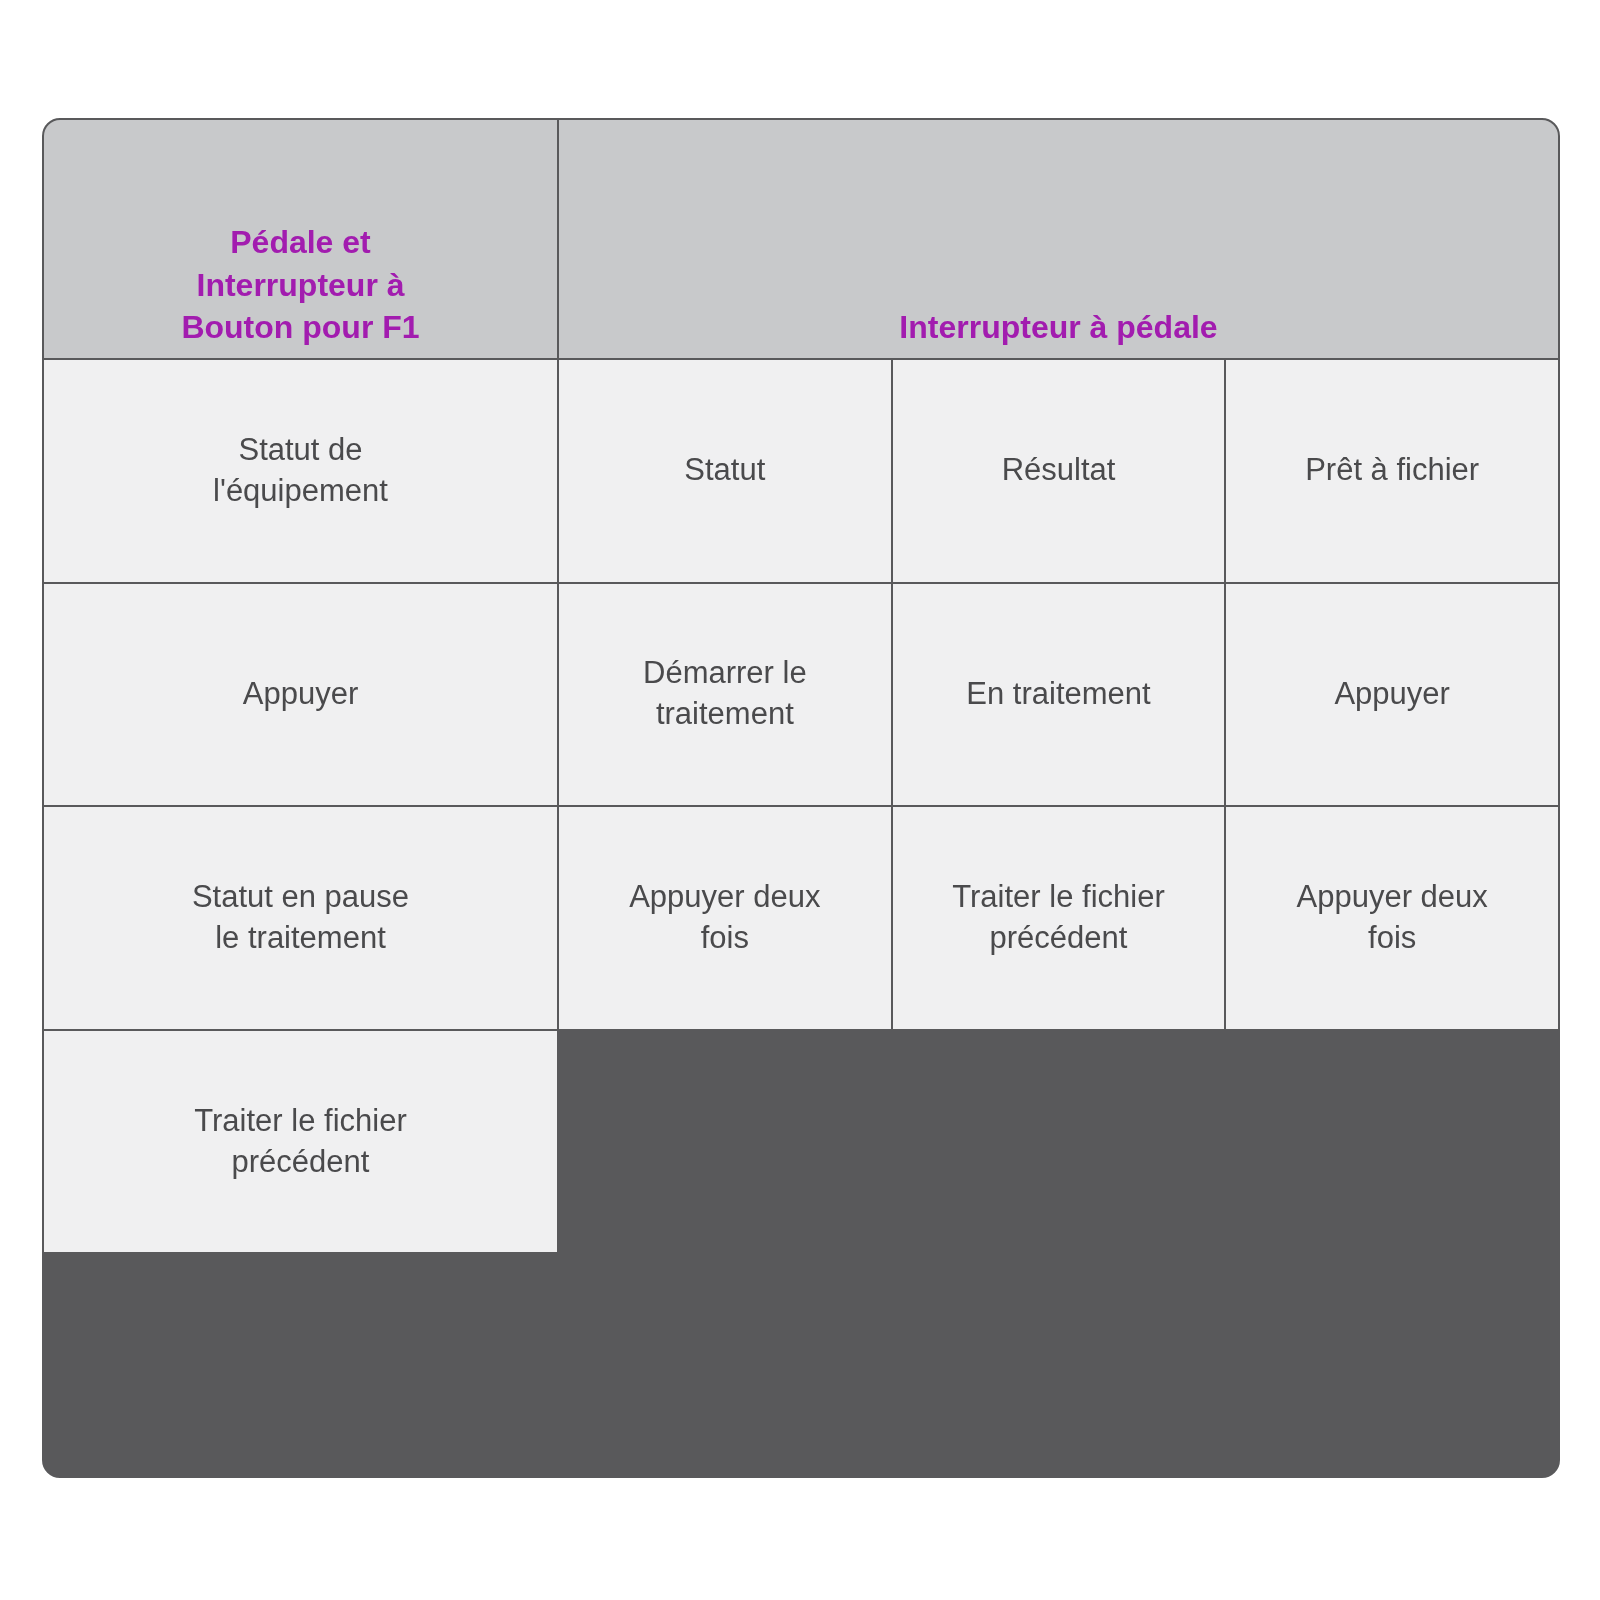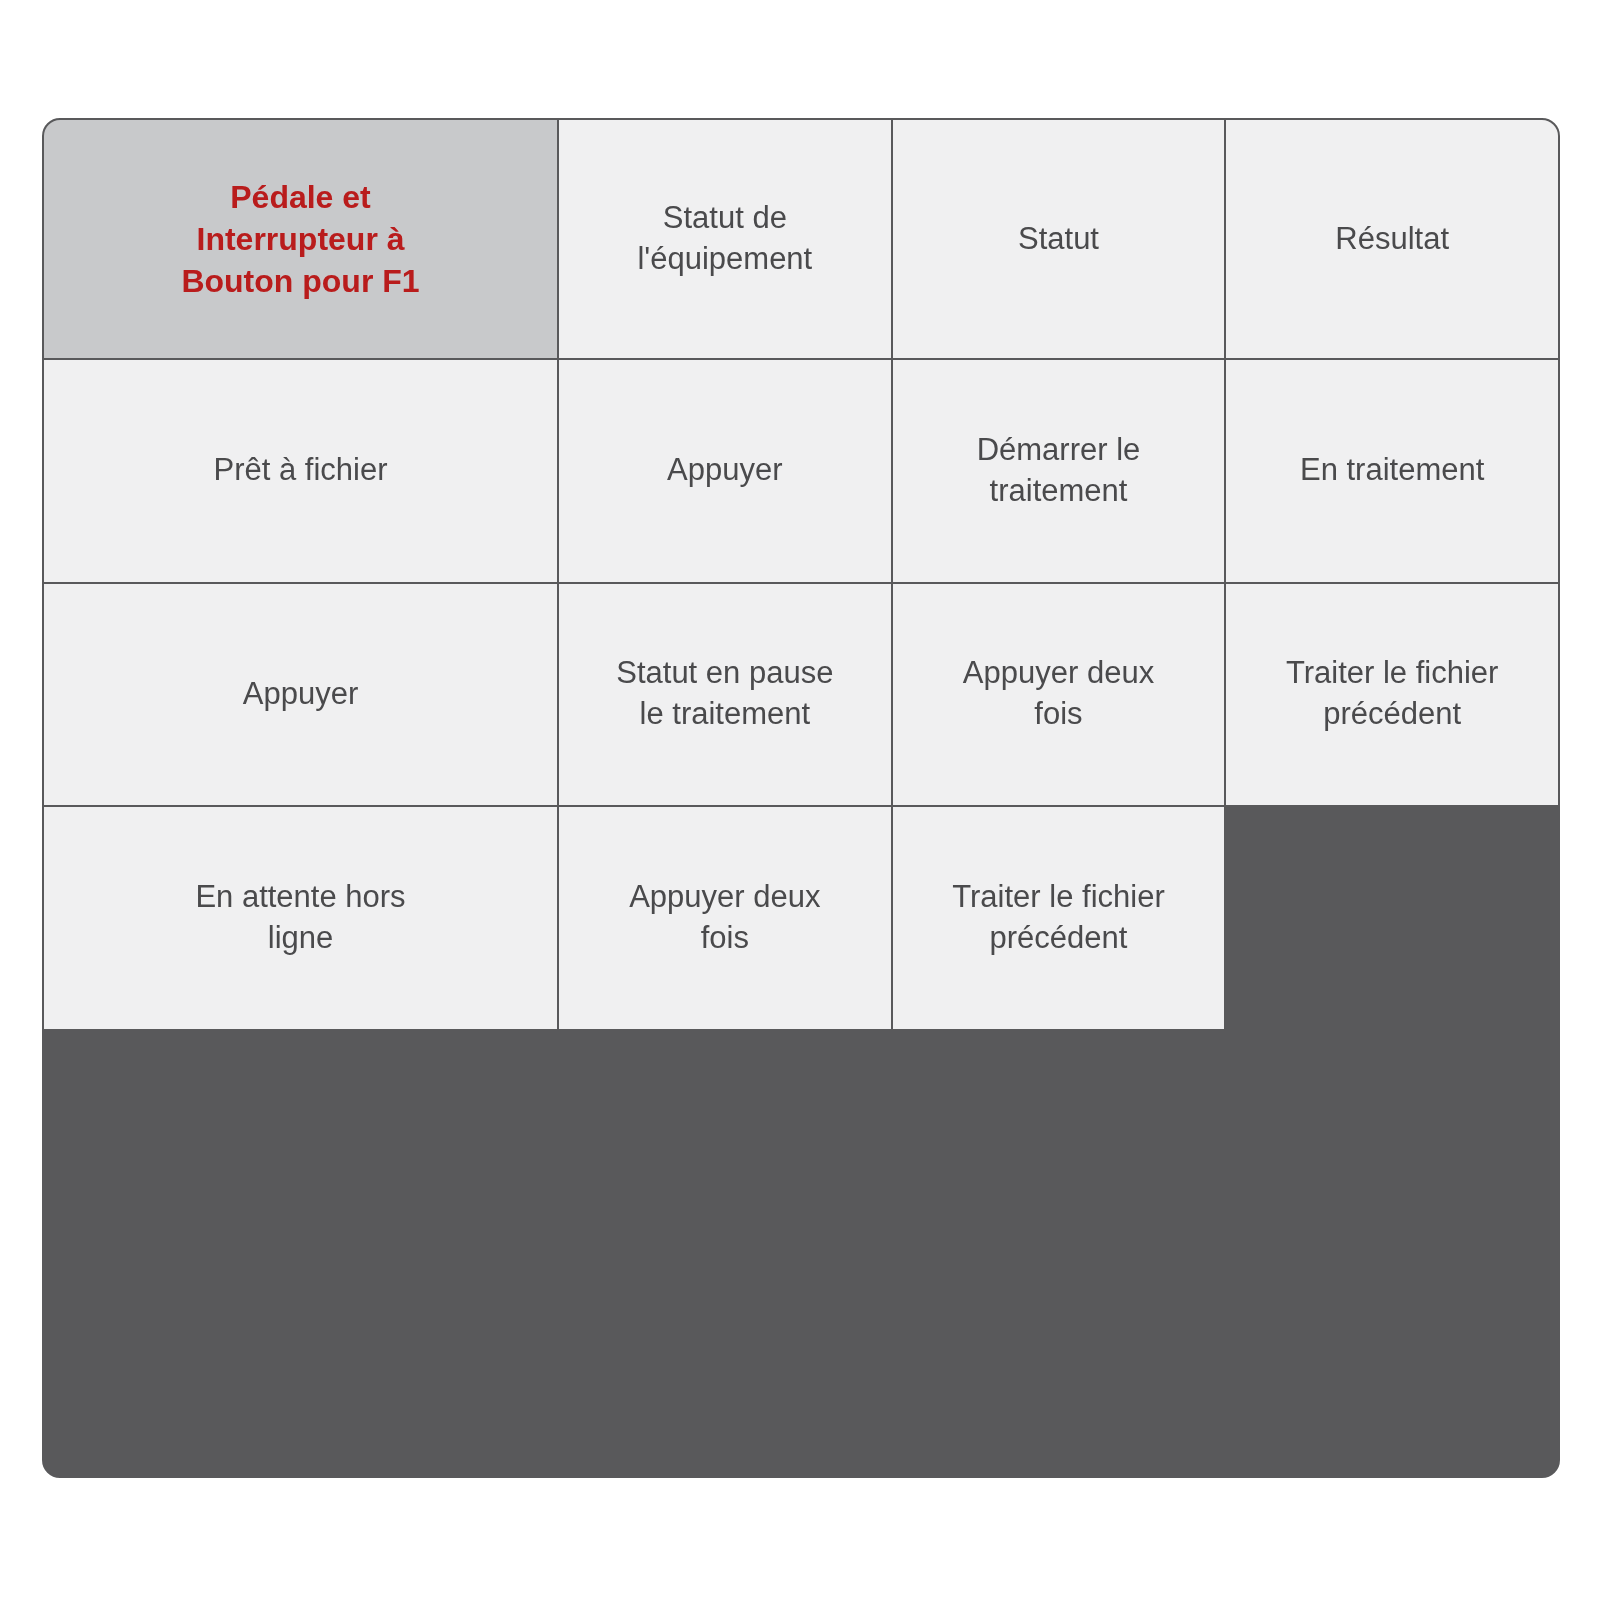--- a/index.html
+++ b/index.html
@@ -45,23 +45,24 @@
     line-height: 1.32;
     padding: 10px 14px;
     box-sizing: border-box;
   }
   .cell span {
     display: inline-block;
     max-width: 245px;
   }
   .cell.head {
     background: #c8c9cb;
-    color: #b91c1c;
+    color: #a21caf;
     font-weight: 700;
     font-size: 32px;
+    align-items: flex-end;
   }
   .corner-header {
     grid-column: 1;
     grid-row: 1;
   }
   .corner-header span { max-width: 300px; }
   .group-header {
     grid-column: 2 / 5;
     grid-row: 1;
   }
@@ -76,20 +77,23 @@
   .row-group-label span { max-width: 300px; }
 </style>
 </head>
 <body>
 
 <div class="page">
   <div class="func-table">
 
     <div class="cell head corner-header">
       <span>Pédale et Interrupteur à Bouton pour F1</span>
+    </div>
+    <div class="cell head group-header">
+      <span>Interrupteur à pédale</span>
     </div>
 
 
     <div class="cell">
       <span>Statut de l'équipement</span>
     </div>
     <div class="cell">
       <span>Statut</span>
     </div>
     <div class="cell">
@@ -117,23 +121,20 @@
     </div>
 
     <div class="cell">
       <span>Appuyer deux fois</span>
     </div>
     <div class="cell">
       <span>Traiter le fichier précédent</span>
     </div>
 
     <div class="cell">
-      <span>En attente hors ligne</span>
-    </div>
-    <div class="cell">
       <span>Appuyer deux fois</span>
     </div>
     <div class="cell">
       <span>Traiter le fichier précédent</span>
     </div>
 
   </div>
 </div>
 
 </body></html>

